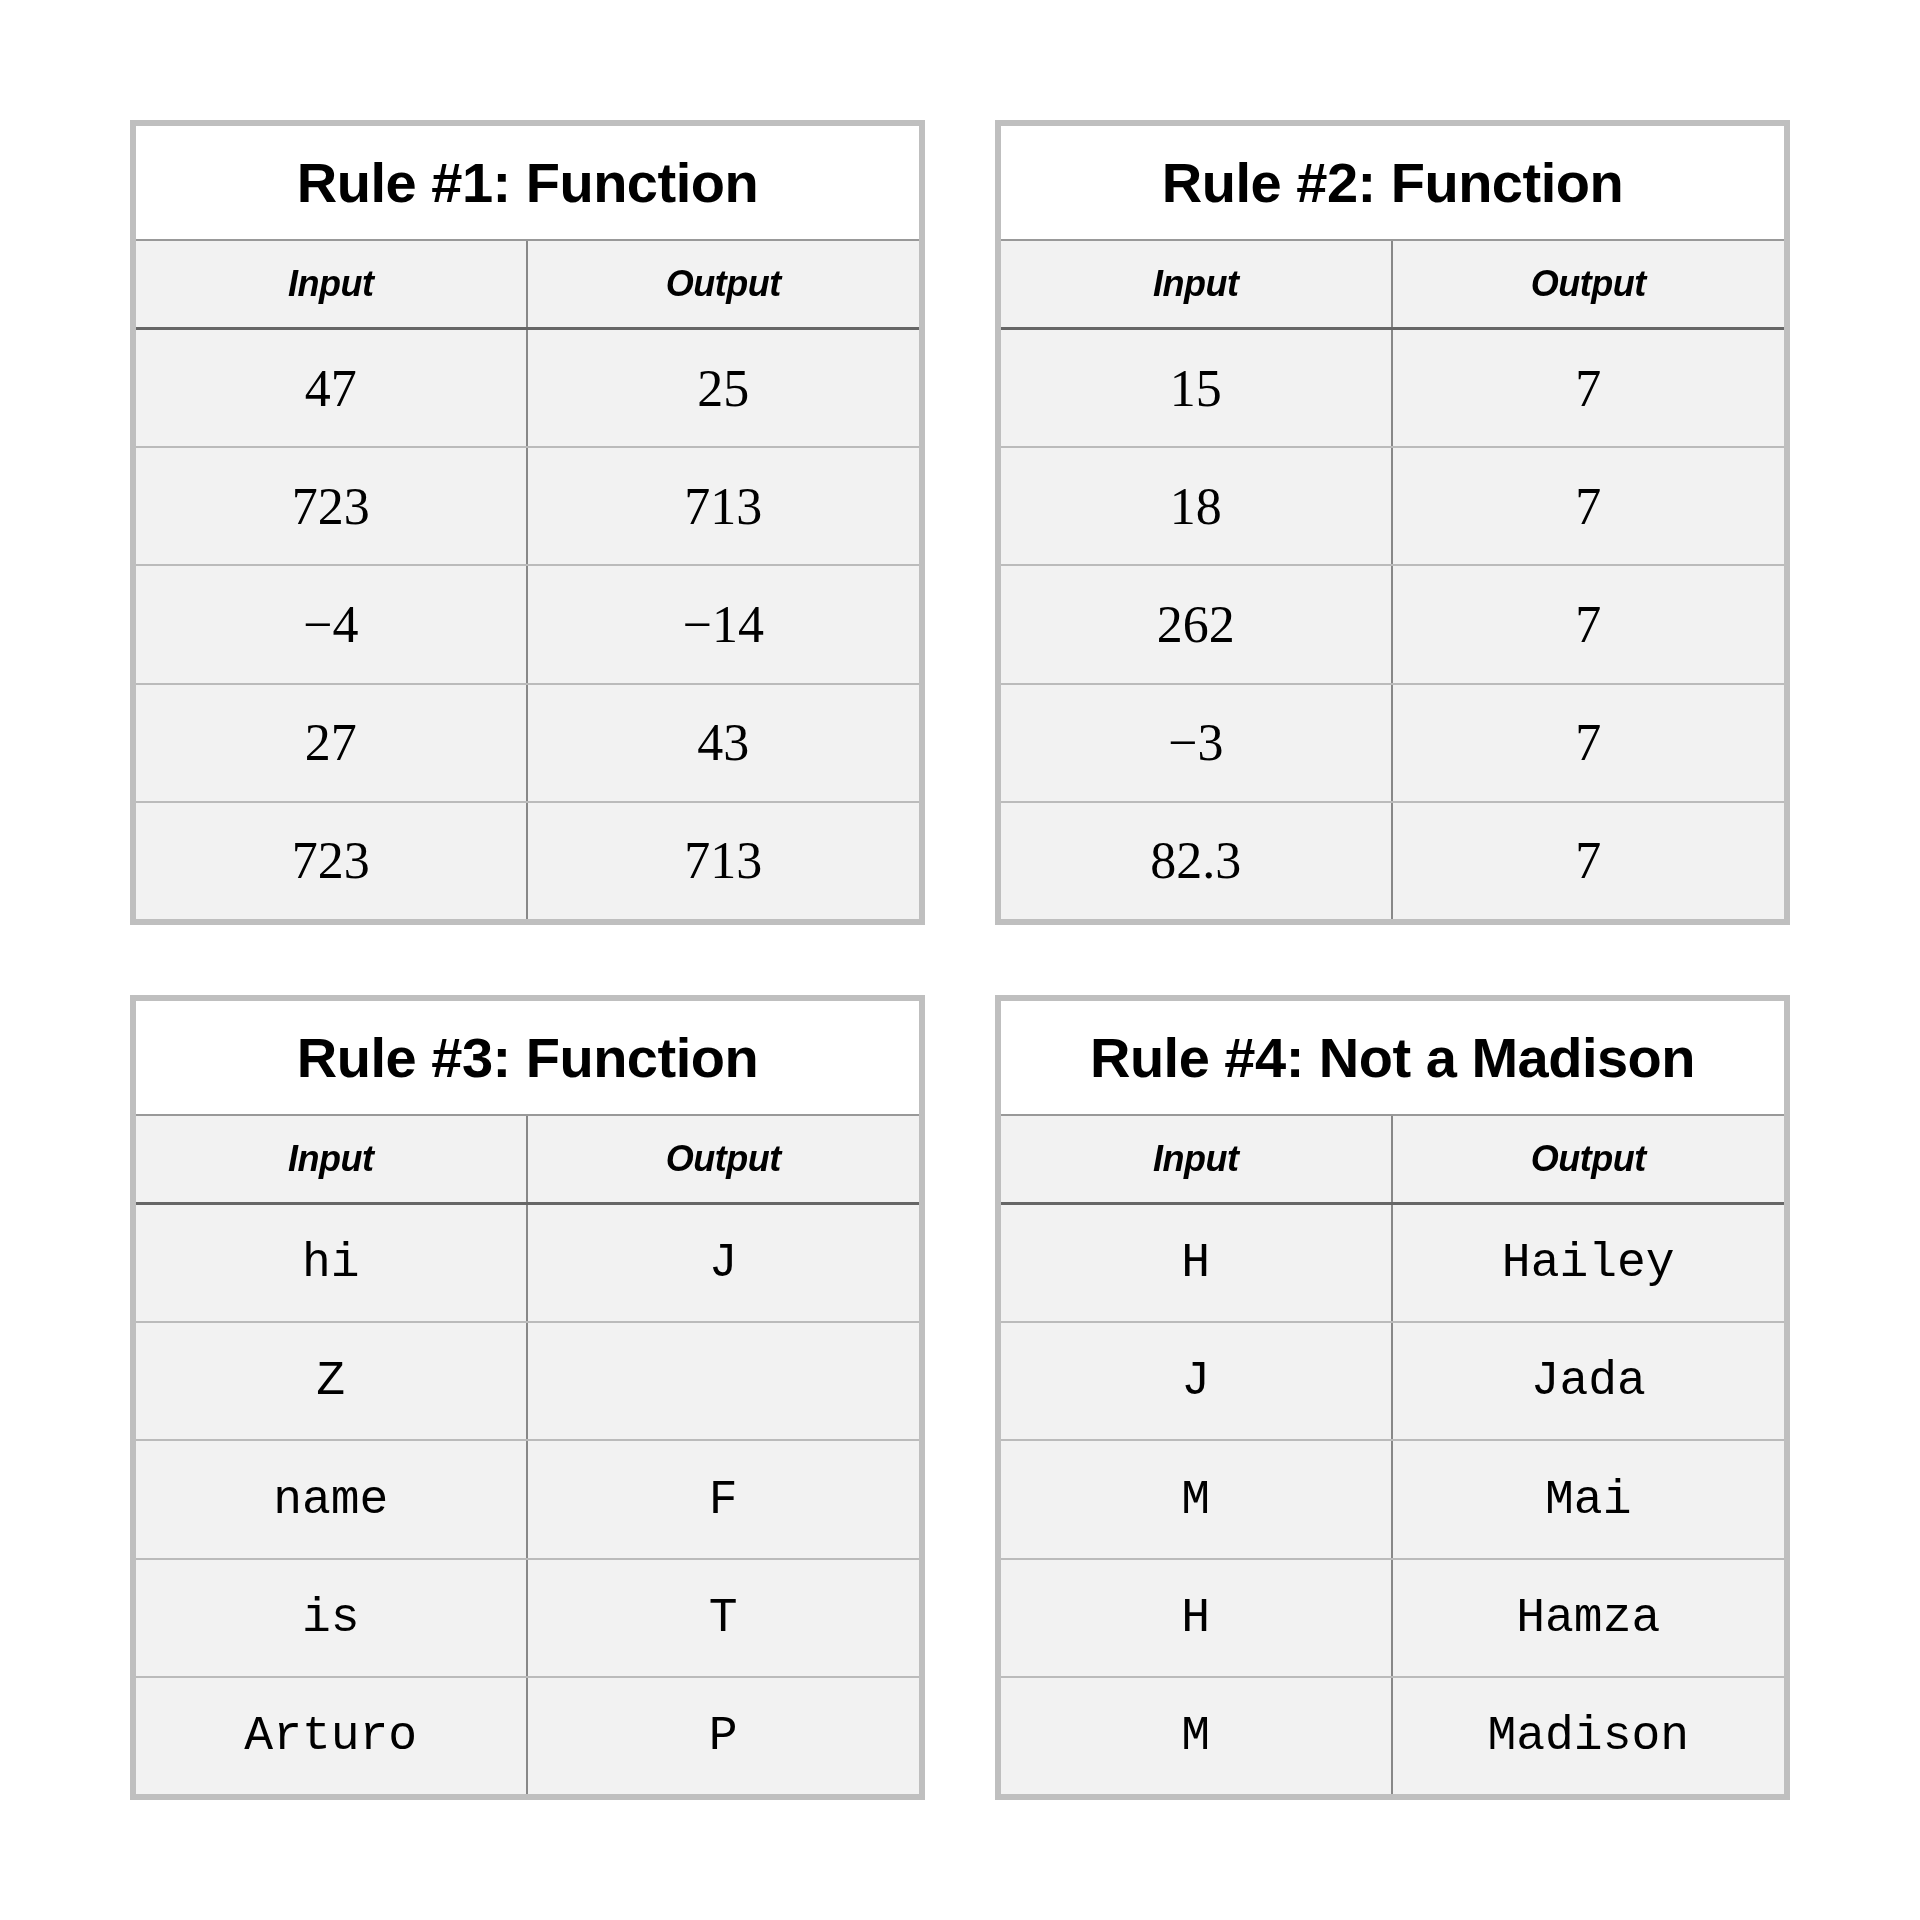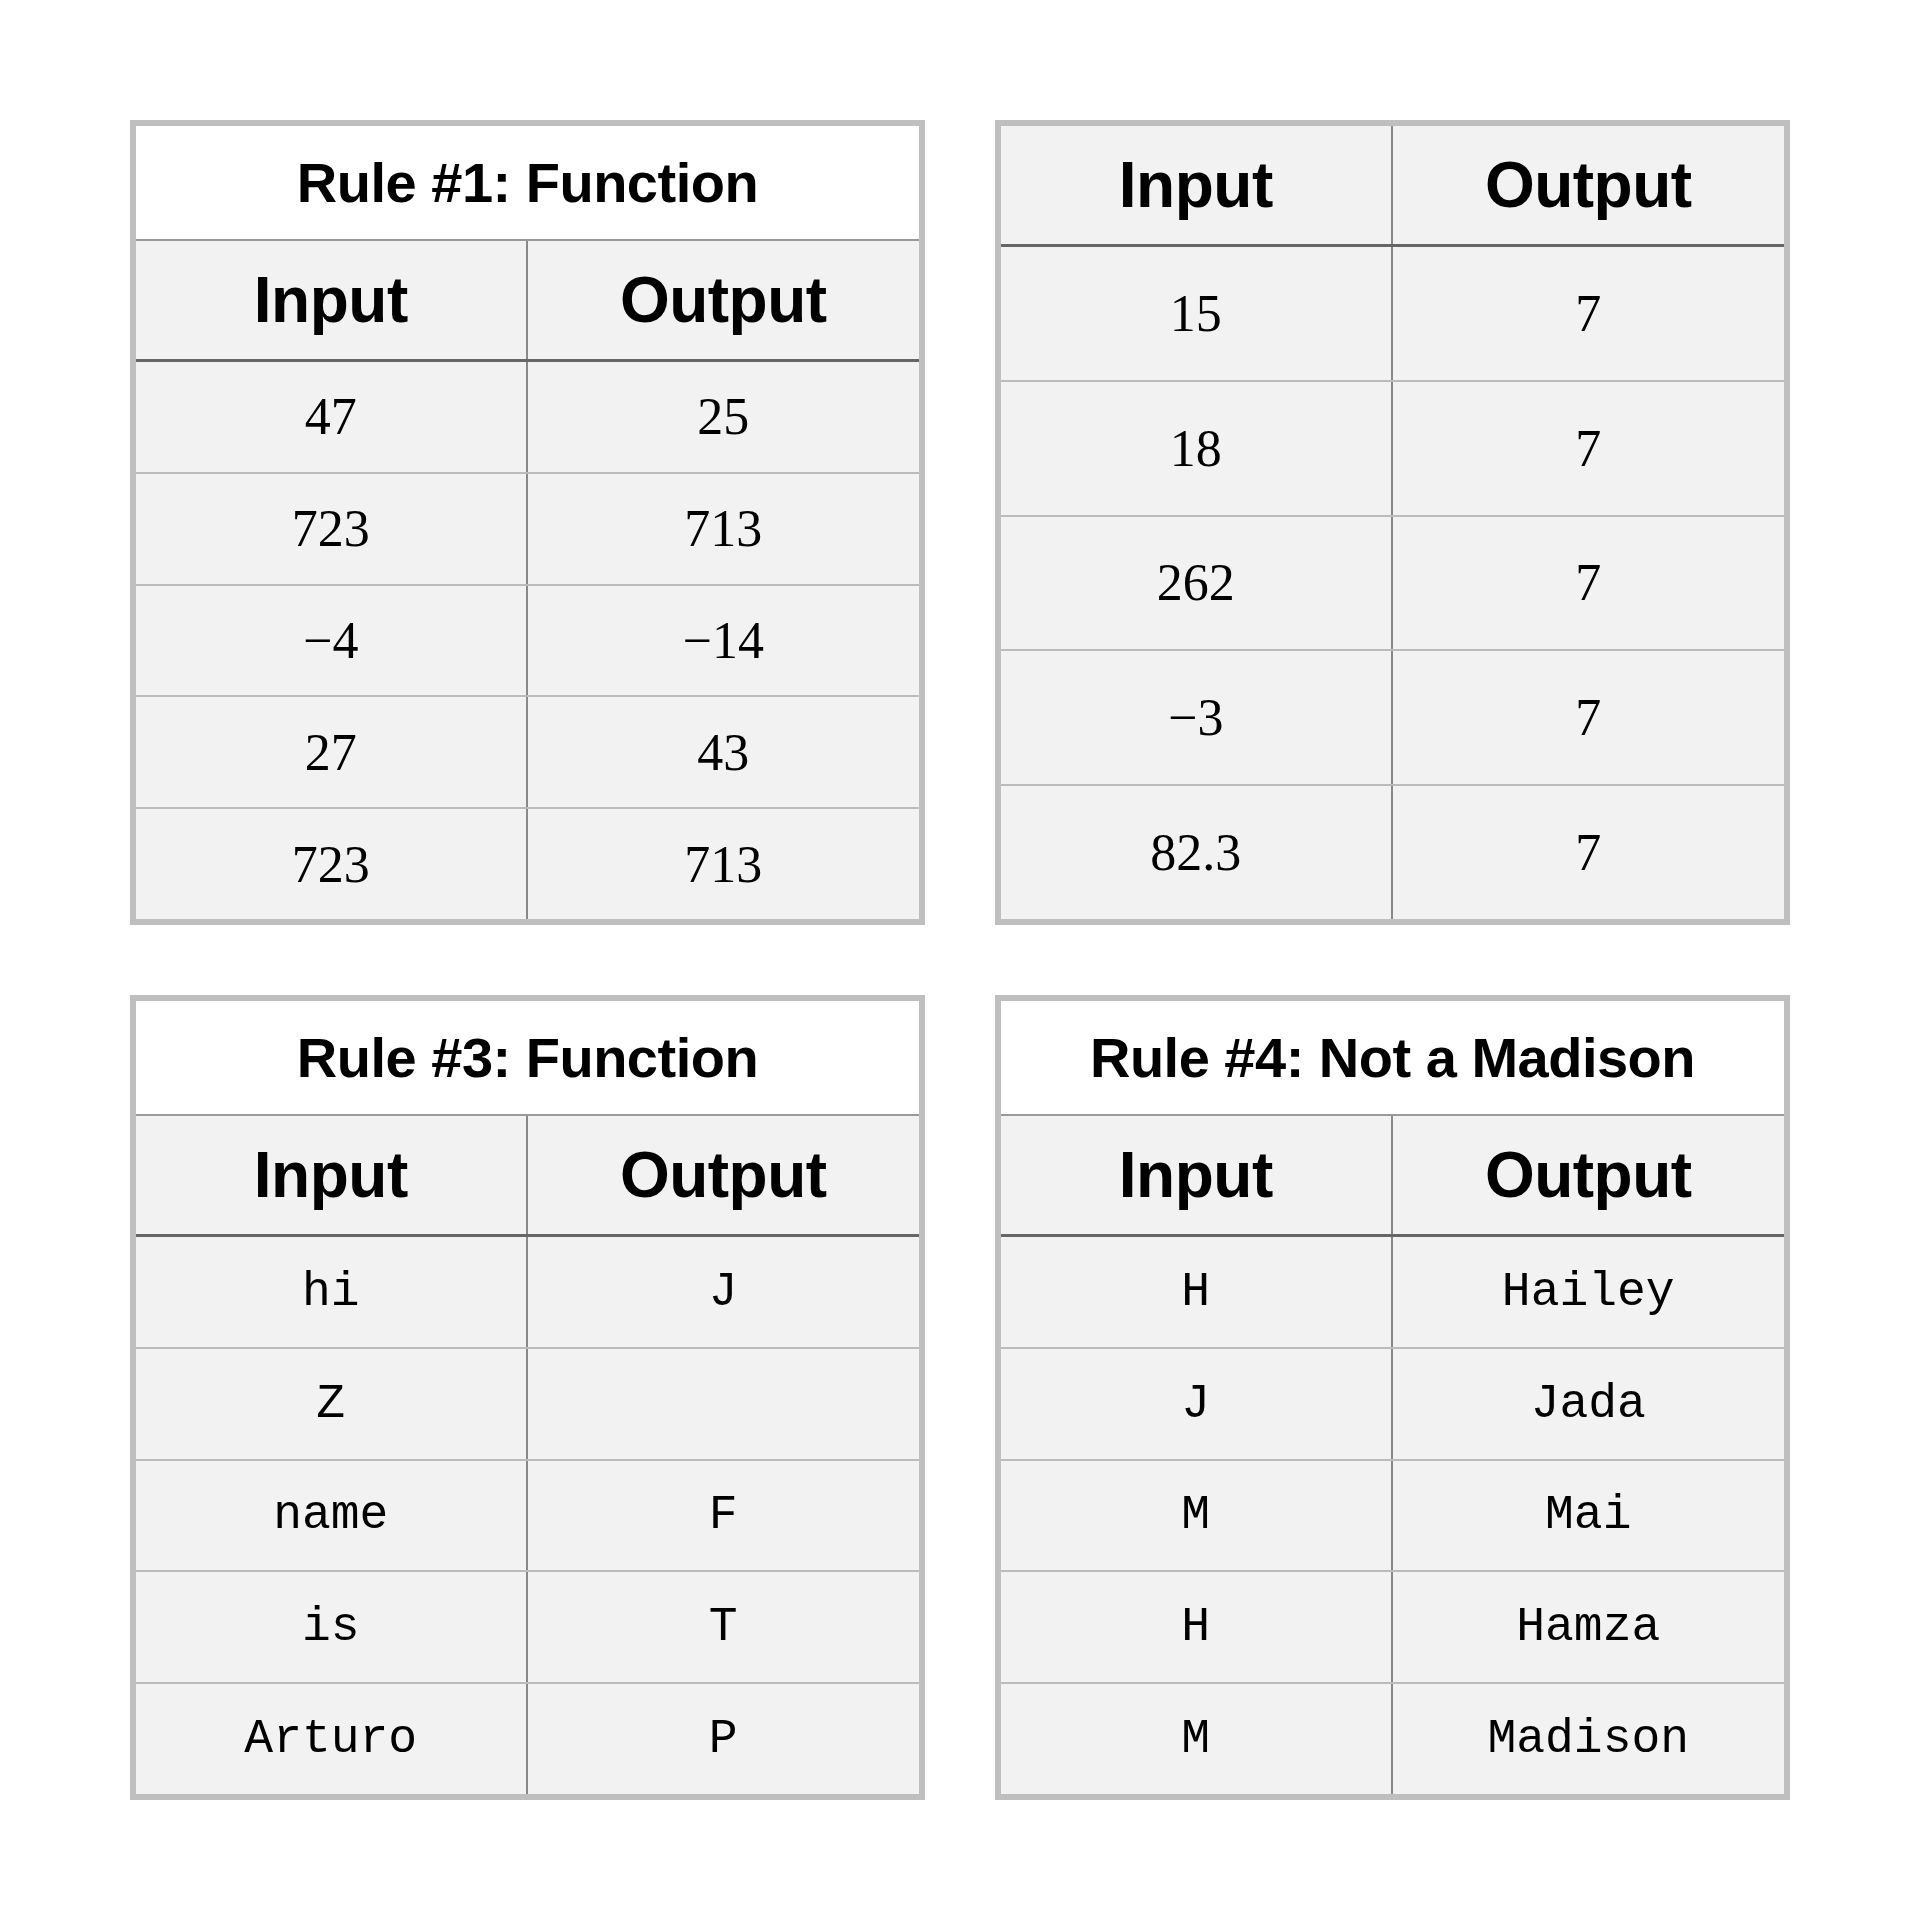--- a/index.html
+++ b/index.html
@@ -35,23 +35,24 @@
     border-bottom: 2px solid #999999;
     letter-spacing: -0.5px;
   }
   .ft-headrow {
     display: flex;
     background: #f2f2f2;
     border-bottom: 3px solid #666666;
   }
   .ft-headrow .cell {
     font-weight: 700;
-    font-size: 64px;
+    font-size: 36px;
     padding: 22px 0;
     letter-spacing: -0.5px;
+    font-style: italic;
   }
   .ft-body {
     display: flex;
     flex-direction: column;
     flex: 1;
   }
   .ft-row {
     display: flex;
     flex: 1;
     border-top: 2px solid #bbbbbb;
@@ -106,20 +107,21 @@
         <div class="cell">43</div>
       </div>
       <div class="ft-row">
         <div class="cell">723</div>
         <div class="cell">713</div>
       </div>
     </div>
   </div>
 
   <div class="func-table">
+    <div class="ft-title">Rule #2: Function</div>
     <div class="ft-headrow">
       <div class="cell">Input</div>
       <div class="cell">Output</div>
     </div>
     <div class="ft-body">
       <div class="ft-row">
         <div class="cell">15</div>
         <div class="cell">7</div>
       </div>
       <div class="ft-row">

